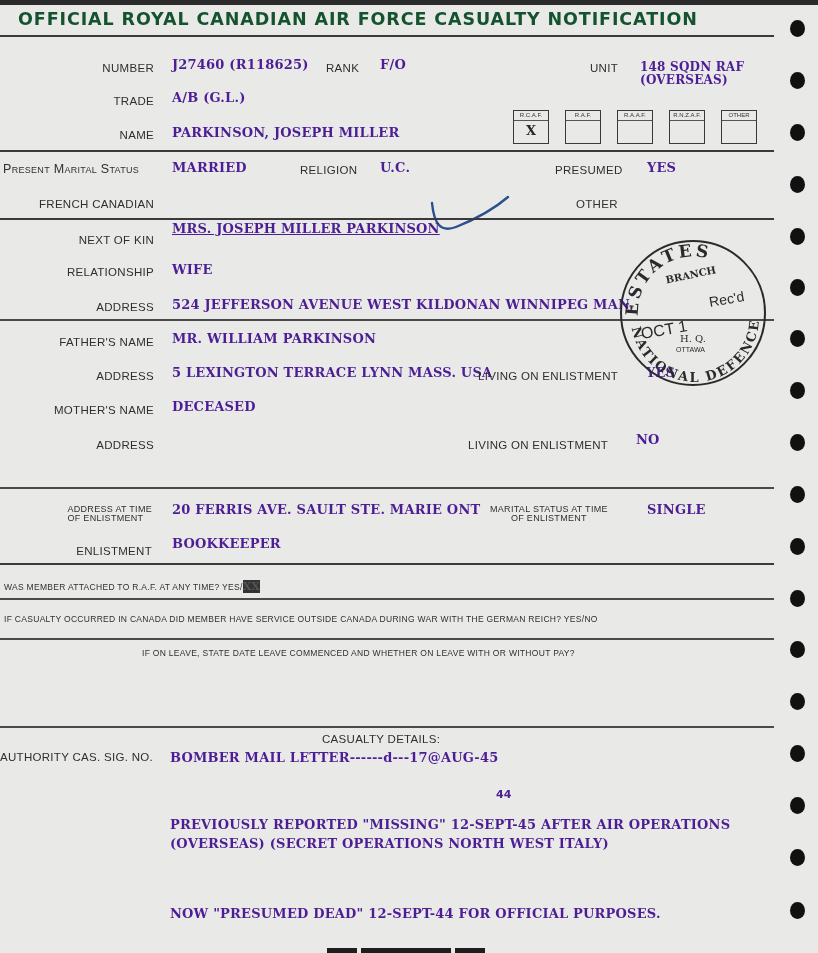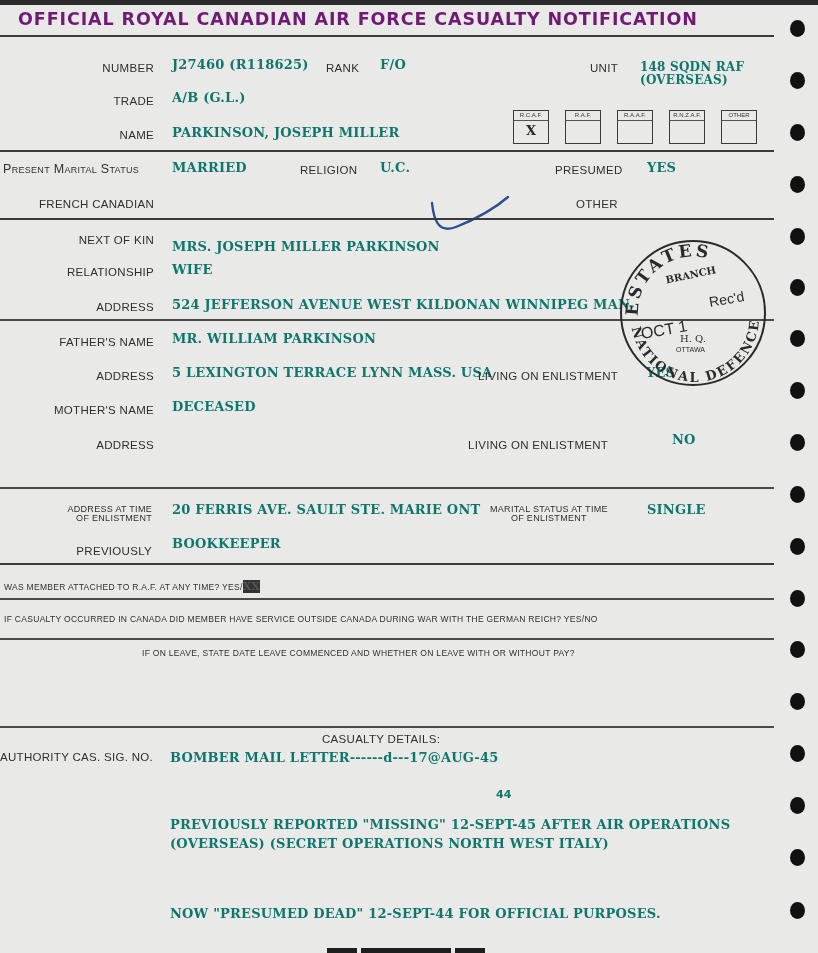--- a/index.html
+++ b/index.html
@@ -6,33 +6,33 @@
   body {
     width:818px; height:953px; overflow:hidden; position:relative;
     background:#e9eae7;
     font-family:"Liberation Sans", sans-serif;
     color:#2a2a2a;
   }
   .topbar { position:absolute; left:0; top:0; width:818px; height:5px; background:#2b2b2b; }
   .title {
     position:absolute; left:18px; top:9px;
     font-family:"DejaVu Sans", sans-serif; font-weight:bold;
-    font-size:17.5px; letter-spacing:0.9px; color:#701a75; white-space:nowrap;
+    font-size:17.5px; letter-spacing:0.9px; color:#14532d; white-space:nowrap;
   }
   .hline { position:absolute; left:0; width:774px; height:2px; background:#3a3a3a; }
   .hline.thin { height:1.5px; background:#4a4a4a; }
   .lbl {
     position:absolute; font-size:11.5px; color:#2f2f2f; white-space:nowrap;
-    letter-spacing:0.3px; text-align:right;
+    letter-spacing:0.3px; 
   }
   .lbl.small { font-size:9px; line-height:9px; }
   .sc { font-variant:small-caps; font-size:12.5px; }
   .val {
     position:absolute; font-family:"DejaVu Serif", serif; font-weight:bold;
-    font-size:13px; color:#0f766e; white-space:nowrap; letter-spacing:0.2px;
+    font-size:13px; color:#4c1d95; white-space:nowrap; letter-spacing:0.2px;
   }
   .nat-box {
     position:absolute; width:34px; height:32px; border:1.5px solid #3a3a3a;
     top:110px; background:transparent;
   }
   .nat-box .bh {
     font-size:6px; text-align:center; border-bottom:1px solid #555;
     line-height:9px; color:#333;
   }
   .nat-box .bv {
@@ -103,54 +103,54 @@
 <div class="lbl" style="right:664px; top:198px;">FRENCH CANADIAN</div>
 <div class="lbl" style="left:576px; top:198px;">OTHER</div>
 
 <svg class="tick" width="84" height="46">
   <path d="M4 10 C 6 30, 12 40, 28 34 C 48 26, 66 16, 80 4" fill="none" stroke="#2b4f8f" stroke-width="2.4" stroke-linecap="round"></path>
 </svg>
 
 <div class="hline" style="top:218px;"></div>
 
 <div class="lbl" style="right:664px; top:234px;">NEXT OF KIN</div>
-<div class="val" style="left:172px; top:239px;">MRS. JOSEPH MILLER PARKINSON</div>
+<div class="val" style="left:172px; top:221px;text-decoration:underline;">MRS. JOSEPH MILLER PARKINSON</div>
 <div class="lbl" style="right:664px; top:266px;">RELATIONSHIP</div>
 <div class="val" style="left:172px; top:262px;">WIFE</div>
 <div class="lbl" style="right:664px; top:301px;">ADDRESS</div>
 <div class="val" style="left:172px; top:297px;">524 JEFFERSON AVENUE WEST KILDONAN  WINNIPEG MAN.</div>
 
 <div class="hline thin" style="top:319px;"></div>
 
 <div class="lbl" style="right:664px; top:336px;">FATHER'S NAME</div>
 <div class="val" style="left:172px; top:331px;">MR. WILLIAM PARKINSON</div>
 <div class="lbl" style="right:664px; top:370px;">ADDRESS</div>
 <div class="val" style="left:172px; top:365px;">5 LEXINGTON TERRACE  LYNN MASS. USA</div>
 <div class="lbl" style="left:478px; top:370px;">LIVING ON ENLISTMENT</div>
 <div class="val" style="left:646px; top:365px;">YES</div>
 
 <div class="lbl" style="right:664px; top:404px;">MOTHER'S NAME</div>
 <div class="val" style="left:172px; top:399px;">DECEASED</div>
 <div class="lbl" style="right:664px; top:439px;">ADDRESS</div>
 <div class="lbl" style="left:468px; top:439px;">LIVING ON ENLISTMENT</div>
-<div class="val" style="left:672px; top:432px;">NO</div>
+<div class="val" style="left:636px; top:432px;">NO</div>
 
 <div class="hline thin" style="top:487px;"></div>
 
 <div class="lbl small" style="right:666px; top:505px;">
   <div>ADDRESS AT TIME</div>
   <div>OF ENLISTMENT</div>
 </div>
 <div class="val" style="left:172px; top:502px;">20 FERRIS AVE. SAULT STE. MARIE ONT</div>
 <div class="lbl small" style="left:490px; top:505px; text-align:center;">
   <div>MARITAL STATUS AT TIME</div>
   <div>OF ENLISTMENT</div>
 </div>
 <div class="val" style="left:647px; top:502px;">SINGLE</div>
-<div class="lbl" style="right:666px; top:545px;">PREVIOUSLY</div>
+<div class="lbl" style="right:666px; top:545px;">ENLISTMENT</div>
 <div class="val" style="left:172px; top:536px;">BOOKKEEPER</div>
 
 <div class="hline" style="top:563px;"></div>
 
 <div class="lbl" style="left:4px; top:580px; font-size:8.5px;">
   <span>WAS MEMBER ATTACHED TO R.A.F. AT ANY TIME?  YES/</span><span class="val" style="position:static; font-size:11px; background:#333; color:#555;">XX</span>
 </div>
 <div class="hline thin" style="top:598px;"></div>
 <div class="lbl" style="left:4px; top:614px; font-size:8.5px;">IF CASUALTY OCCURRED IN CANADA DID MEMBER HAVE SERVICE OUTSIDE CANADA DURING WAR WITH THE GERMAN REICH?  YES/NO</div>
 <div class="hline thin" style="top:638px;"></div>

